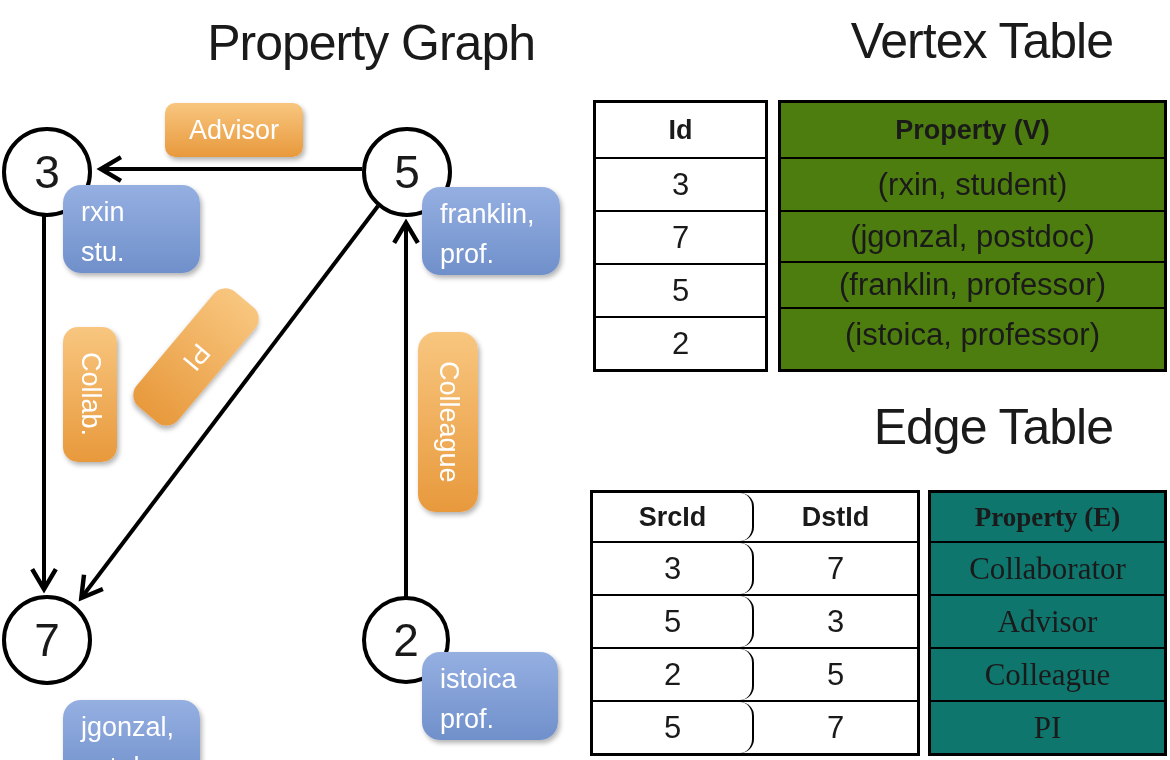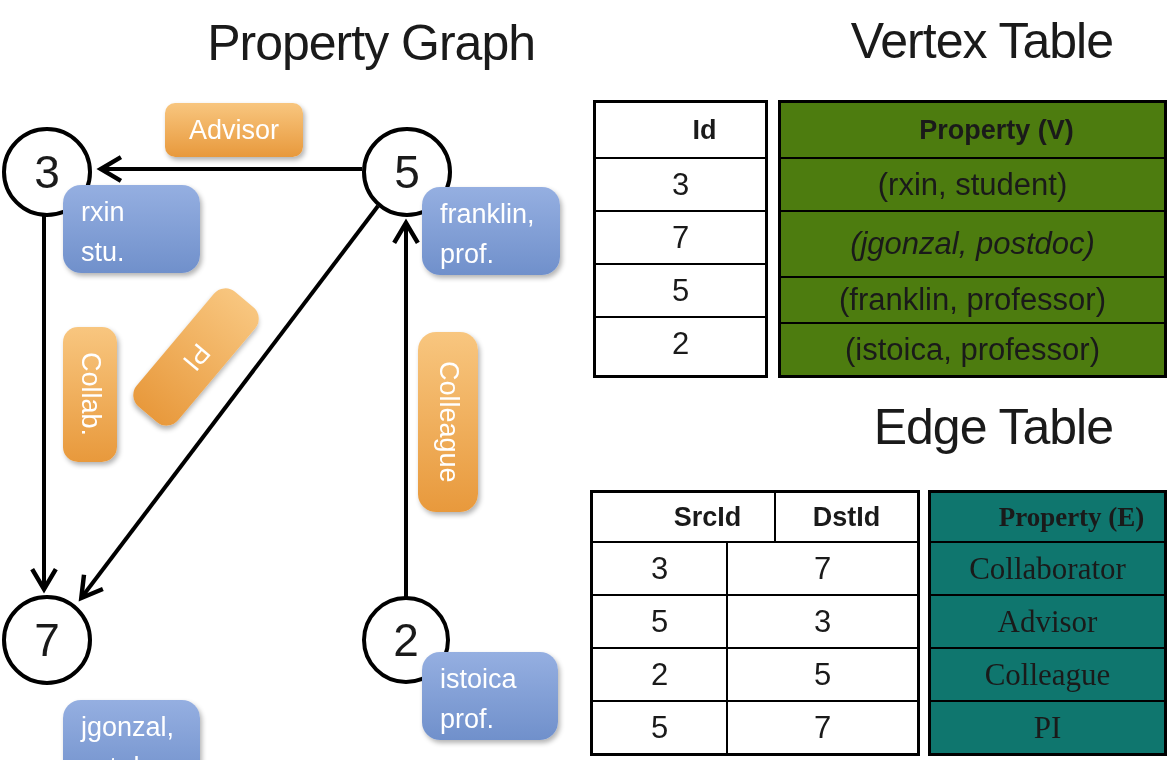--- a/index.html
+++ b/index.html
@@ -33,27 +33,27 @@
     box-shadow:2px 3px 5px rgba(0,0,0,.30);
   }
   .vert{writing-mode:vertical-rl;text-orientation:mixed;}
   
   .tblgroup{position:absolute;display:flex;}
   .subtable{border:3px solid #000;box-sizing:border-box;background:#fff;}
   .trow{
     box-sizing:border-box;display:flex;align-items:center;justify-content:center;
     border-top:2px solid #000;font-size:31px;
   }
-  .trow:first-child{border-top:none;padding-left:48px;}
+  .trow:first-child{border-top:none;}
   .hdr{font-weight:bold;font-size:27px;}
   .twocol{justify-content:stretch;padding:0;}
   .twocol .c1,.twocol .c2{
     height:100%;display:flex;align-items:center;justify-content:center;box-sizing:border-box;
   }
-  .twocol .c1{width:135px;border-right:2px solid #000;}
+  .twocol .c1{width:161px;border-right:2px solid #000;border-radius:14px;}
   .twocol .c2{flex:1;}
 </style>
 </head>
 <body>
 
 <div class="title" style="left:35px;top:14px;width:500px;">Property Graph</div>
 
 <svg id="edge-svg" width="585" height="760">
   <defs>
     <marker id="arrowV" viewBox="0 0 10 10" refX="7.6" refY="5" markerWidth="7.4" markerHeight="7.4" orient="auto" markerUnits="strokeWidth">
@@ -115,21 +115,21 @@
   <div class="subtable" style="width:175px;">
     <div class="trow hdr" style="height:54px;">Id</div>
     <div class="trow" style="height:53px;">3</div>
     <div class="trow" style="height:53px;">7</div>
     <div class="trow" style="height:53px;">5</div>
     <div class="trow" style="height:53px;">2</div>
   </div>
   <div class="subtable" style="flex:1;background:#4d7c0f;">
     <div class="trow hdr" style="height:54px;">Property (V)</div>
     <div class="trow" style="height:53px;">(rxin, student)</div>
-    <div class="trow" style="height:66px;font-style:italic;">(jgonzal, postdoc)</div>
+    <div class="trow" style="height:51px;">(jgonzal, postdoc)</div>
     <div class="trow" style="height:46px;">(franklin, professor)</div>
     <div class="trow" style="height:53px;text-align:center;">(istoica, professor)</div>
   </div>
 </div>
 
 <div class="title" style="left:593px;top:398px;width:520px;">Edge Table</div>
 
 <div class="tblgroup" style="left:590px;top:490px;width:577px;gap:8px;">
   <div class="subtable" style="width:330px;">
     <div class="trow hdr twocol" style="height:48px;">

